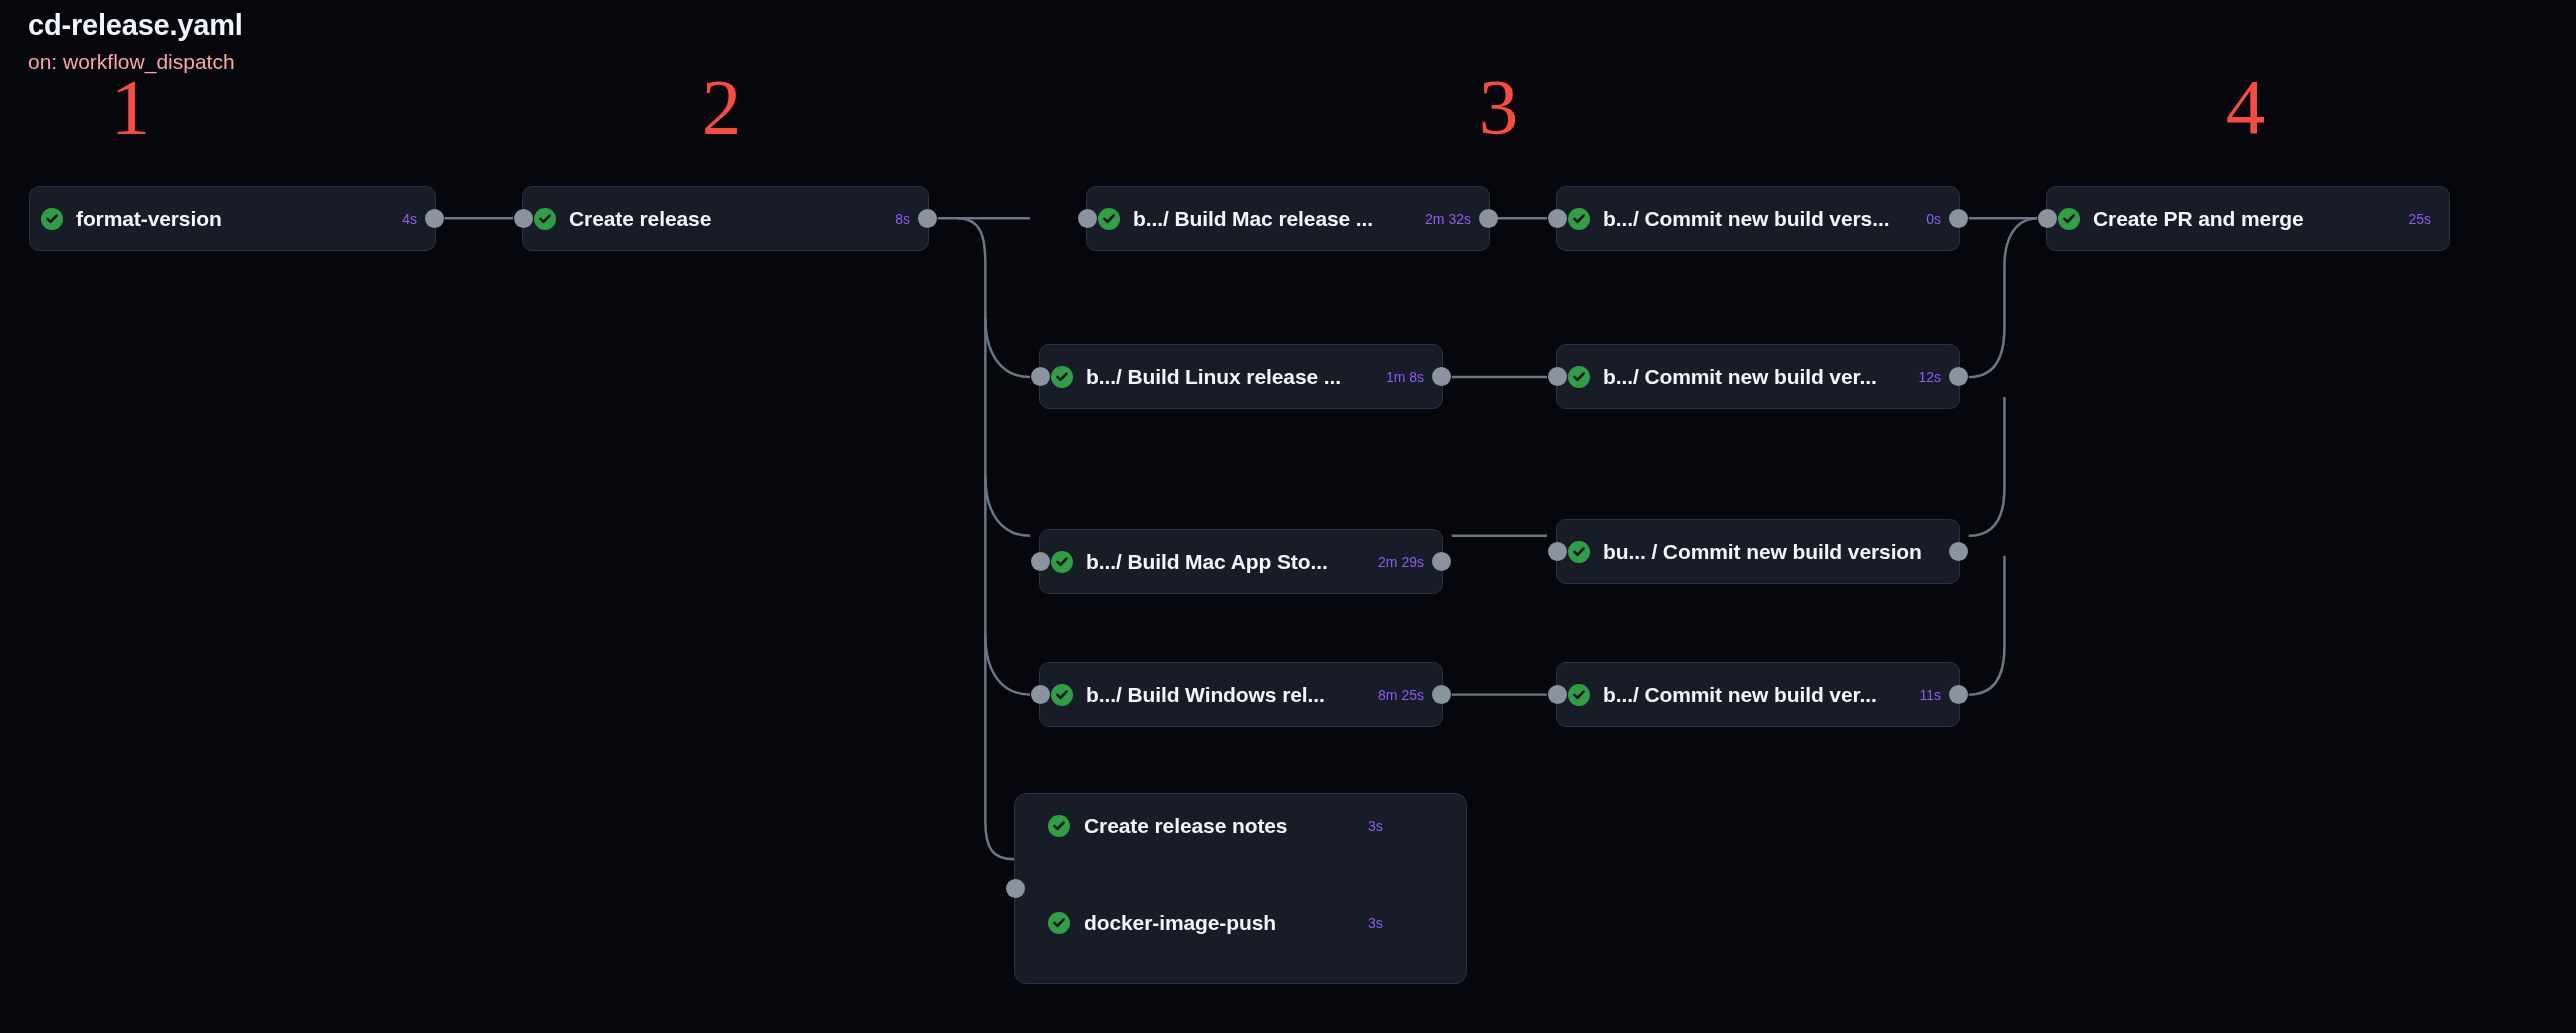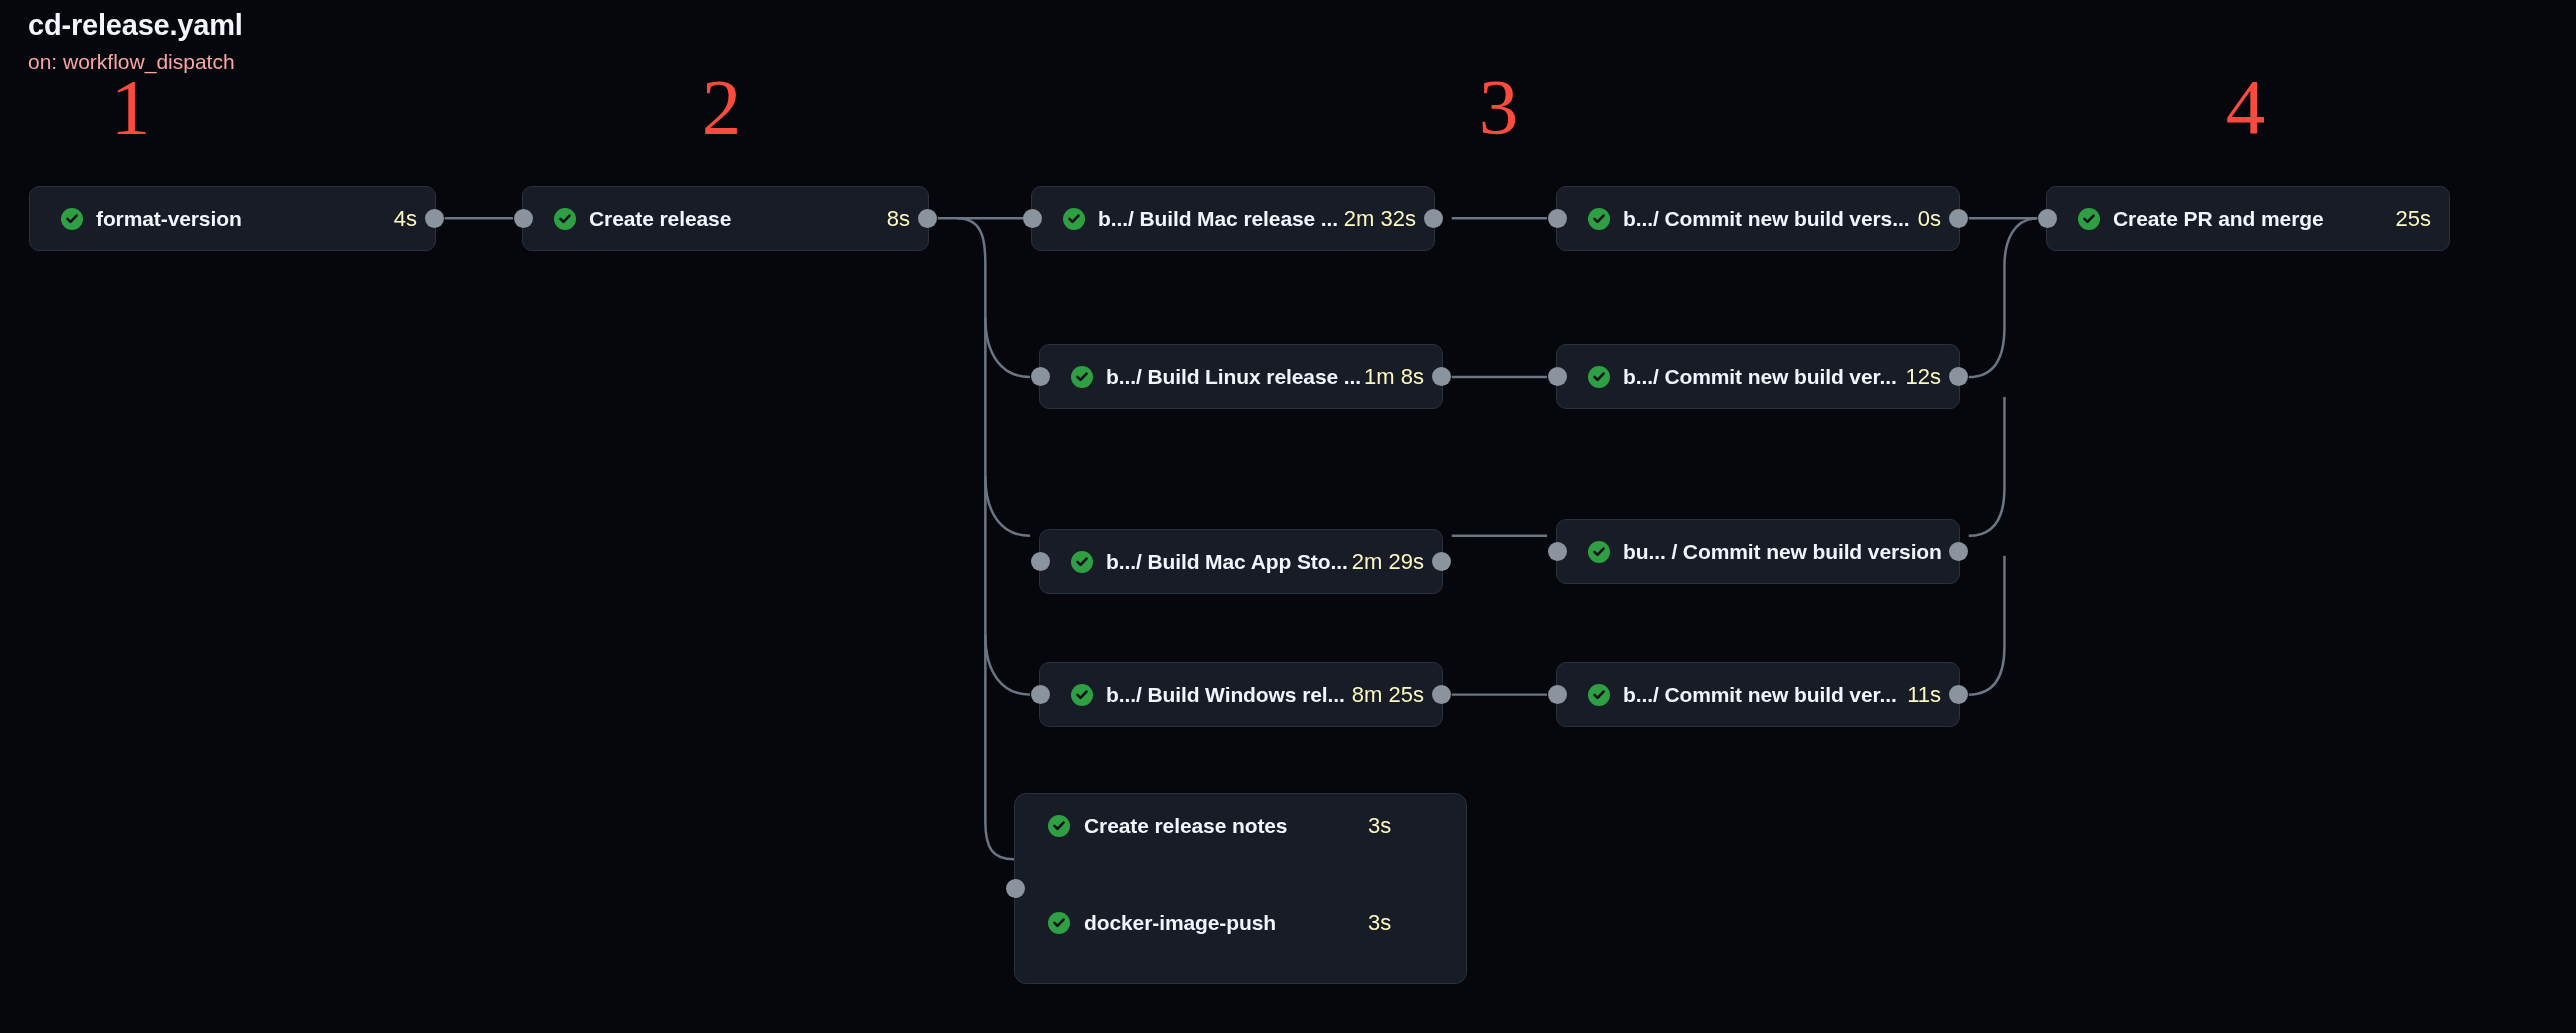--- a/index.html
+++ b/index.html
@@ -68,21 +68,21 @@
 
   
   .node {
     position: absolute;
     height: 65px;
     background: #171c26;
     border: 1px solid #2b323d;
     border-radius: 10px;
     display: flex;
     align-items: center;
-    padding: 0 18px 0 31px;
+    padding: 0 18px 0 11px;
     cursor: pointer;
   }
 
   .check-icon {
     flex: 0 0 auto;
     width: 22px;
     height: 22px;
     margin-right: 13px;
     display: block;
   }
@@ -90,22 +90,22 @@
   .node-label {
     font-size: 21px;
     font-weight: bold;
     color: #f0f6fc;
     white-space: nowrap;
     overflow: hidden;
     letter-spacing: -0.1px;
   }
 
   .node-time {
-    font-size: 22px;
-    color: #fef9c3;
+    font-size: 14px;
+    color: #8b5cf6;
     white-space: nowrap;
     margin-left: 14px;
     flex: 0 0 auto;
   }
   .node-time.spacer { margin-left: auto; }
 
   
   .port {
     position: absolute;
     width: 19px;
@@ -192,21 +192,21 @@
     <div class="node" style="left: 522px; top: 186px; width: 407px; background: rgb(23, 28, 38); border-color: rgb(43, 50, 61);">
       <span class="port left" style="background:#8b949e"></span>
       <span class="port right" style="background:#8b949e"></span>
       <svg class="check-icon" viewBox="0 0 16 16">
         <circle cx="8" cy="8" r="8" fill="#2ea043"></circle>
         <path d="M11.3 5.5 L6.9 10.1 L4.7 7.9" stroke="#0d1117" stroke-width="1.9" fill="none" stroke-linecap="round" stroke-linejoin="round"></path>
       </svg>
       <span class="node-label">Create release</span>
       <span class="node-time spacer">8s</span>
     </div>
-    <div class="node" style="left: 1031px; top: 186px; width: 404px; background: rgb(23, 28, 38); border-color: rgb(43, 50, 61);">
+    <div class="node" style="left: 1086px; top: 186px; width: 404px; background: rgb(23, 28, 38); border-color: rgb(43, 50, 61);">
       <span class="port left" style="background:#8b949e"></span>
       <span class="port right" style="background:#8b949e"></span>
       <svg class="check-icon" viewBox="0 0 16 16">
         <circle cx="8" cy="8" r="8" fill="#2ea043"></circle>
         <path d="M11.3 5.5 L6.9 10.1 L4.7 7.9" stroke="#0d1117" stroke-width="1.9" fill="none" stroke-linecap="round" stroke-linejoin="round"></path>
       </svg>
       <span class="node-label">b.../ Build Mac release ...</span>
       <span class="node-time spacer">2m 32s</span>
     </div>
     <div class="node" style="left: 1039px; top: 344px; width: 404px; background: rgb(23, 28, 38); border-color: rgb(43, 50, 61);">

